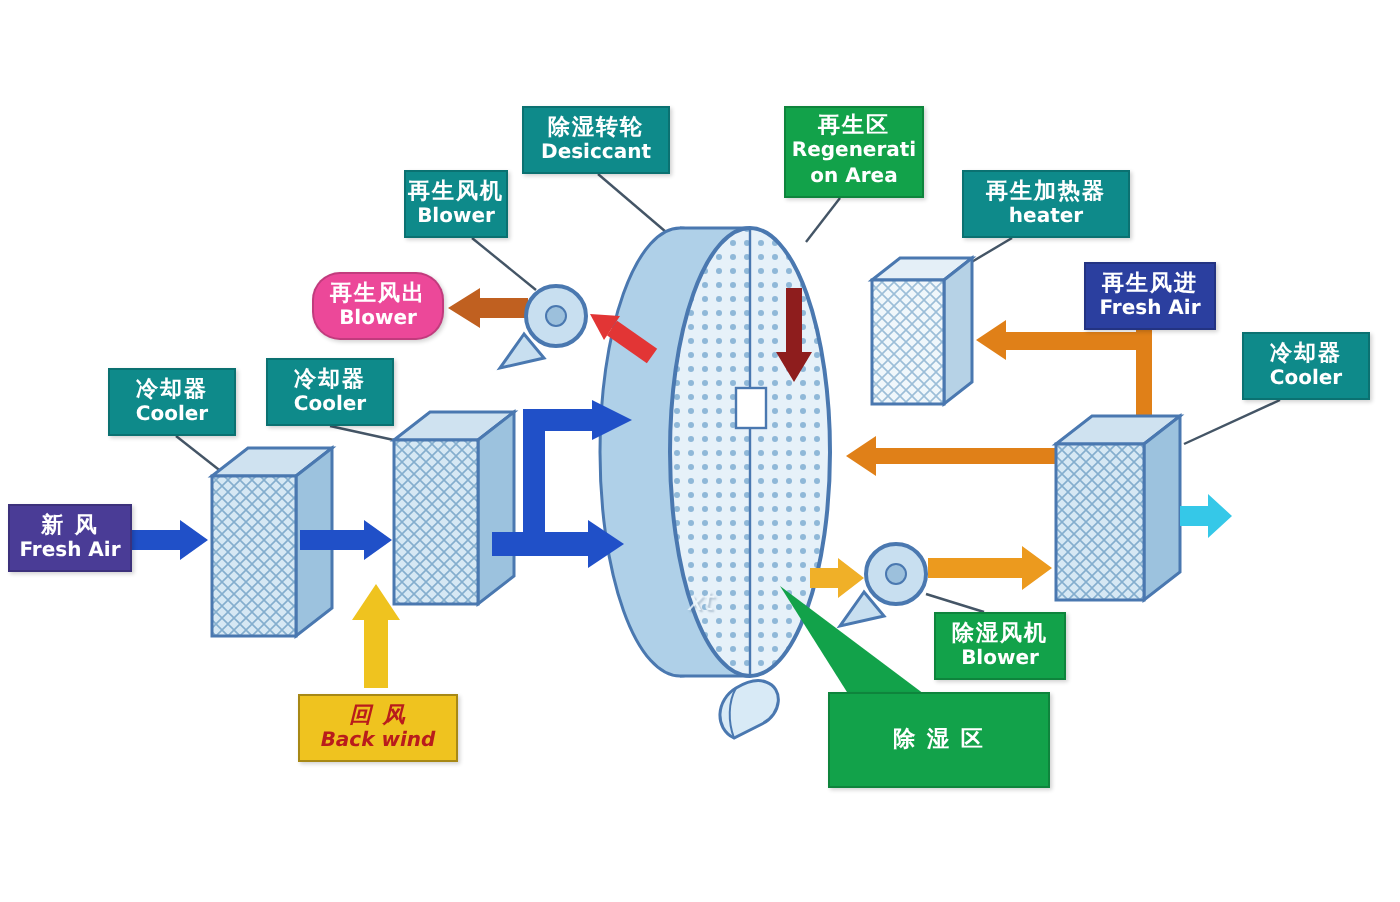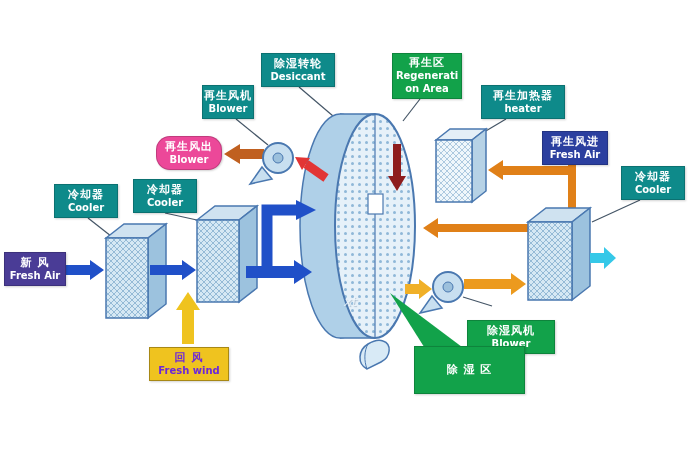--- a/index.html
+++ b/index.html
@@ -7,21 +7,21 @@
          font-family:"DejaVu Sans","Liberation Sans",sans-serif;}
   .art{position:absolute;left:0;top:0;}
   .label{position:absolute;display:flex;flex-direction:column;align-items:center;justify-content:center;
          text-align:center;font-weight:bold;color:#fff;line-height:1.28;padding:2px 1px;box-sizing:border-box;
          border:1px solid rgba(0,0,0,.18);box-shadow:1px 1px 2px rgba(0,0,0,.18);}
   .cn{font-size:11px;letter-spacing:1px;white-space:nowrap;}
   .en{font-size:10px;word-break:break-word;}
   .teal{background:#0E8A8A;}
   .purple{background:#4A3C96;}
   .orangebg{background:#ec4899;border-radius:14px;}
-  .yellowbg{background:#EFC31F;color:#6d28d9;border-color:rgba(0,0,0,.3);}
+  .yellowbg{background:#EFC31F;color:#b91c1c;border-color:rgba(0,0,0,.3);font-style:italic;}
   .greenbg{background:#12A24A;}
   .bluebg{background:#2B3F9F;align-items:center;}
   .watermark{position:absolute;left:344px;top:294px;font-size:13px;font-style:italic;
              color:#eef6fc;opacity:.8;text-shadow:1px 1px 1px rgba(90,120,150,.5);text-align:right;}
 </style>
 </head>
 <body>
 
 <div class="stage">
 
@@ -144,21 +144,21 @@
     <span class="en">Cooler</span>
   </div>
 
   <div class="label teal" style="left:133px;top:179px;width:64px;min-height:34px">
     <span class="cn">冷却器</span>
     <span class="en">Cooler</span>
   </div>
 
   <div class="label yellowbg" style="left:149px;top:347px;width:80px;min-height:34px">
     <span class="cn">回 风</span>
-    <span class="en">Fresh wind</span>
+    <span class="en">Back wind</span>
   </div>
 
   <div class="label teal" style="left:202px;top:85px;width:52px;min-height:34px">
     <span class="cn">再生风机</span>
     <span class="en">Blower</span>
   </div>
 
   <div class="label orangebg" style="left:156px;top:136px;width:66px;min-height:34px">
     <span class="cn">再生风出</span>
     <span class="en">Blower</span>
@@ -183,21 +183,21 @@
     <span class="cn">再生风进</span>
     <span class="en">Fresh Air</span>
   </div>
 
   <div class="label teal" style="left:621px;top:166px;width:64px;min-height:34px">
     <span class="cn">冷却器</span>
     <span class="en">Cooler</span>
   </div>
 
 
-  <div class="label greenbg" style="left:467px;top:320px;width:88px;min-height:34px">
+  <div class="label greenbg" style="left:467px;top:306px;width:66px;min-height:34px">
     <span class="cn">除湿风机</span>
     <span class="en">Blower</span>
   </div>
 
   <div class="label greenbg" style="left:414px;top:346px;width:111px;min-height:48px">
     <span class="cn">除 湿 区</span>
   </div>
 
   <span class="watermark">xt</span>
 </div>

